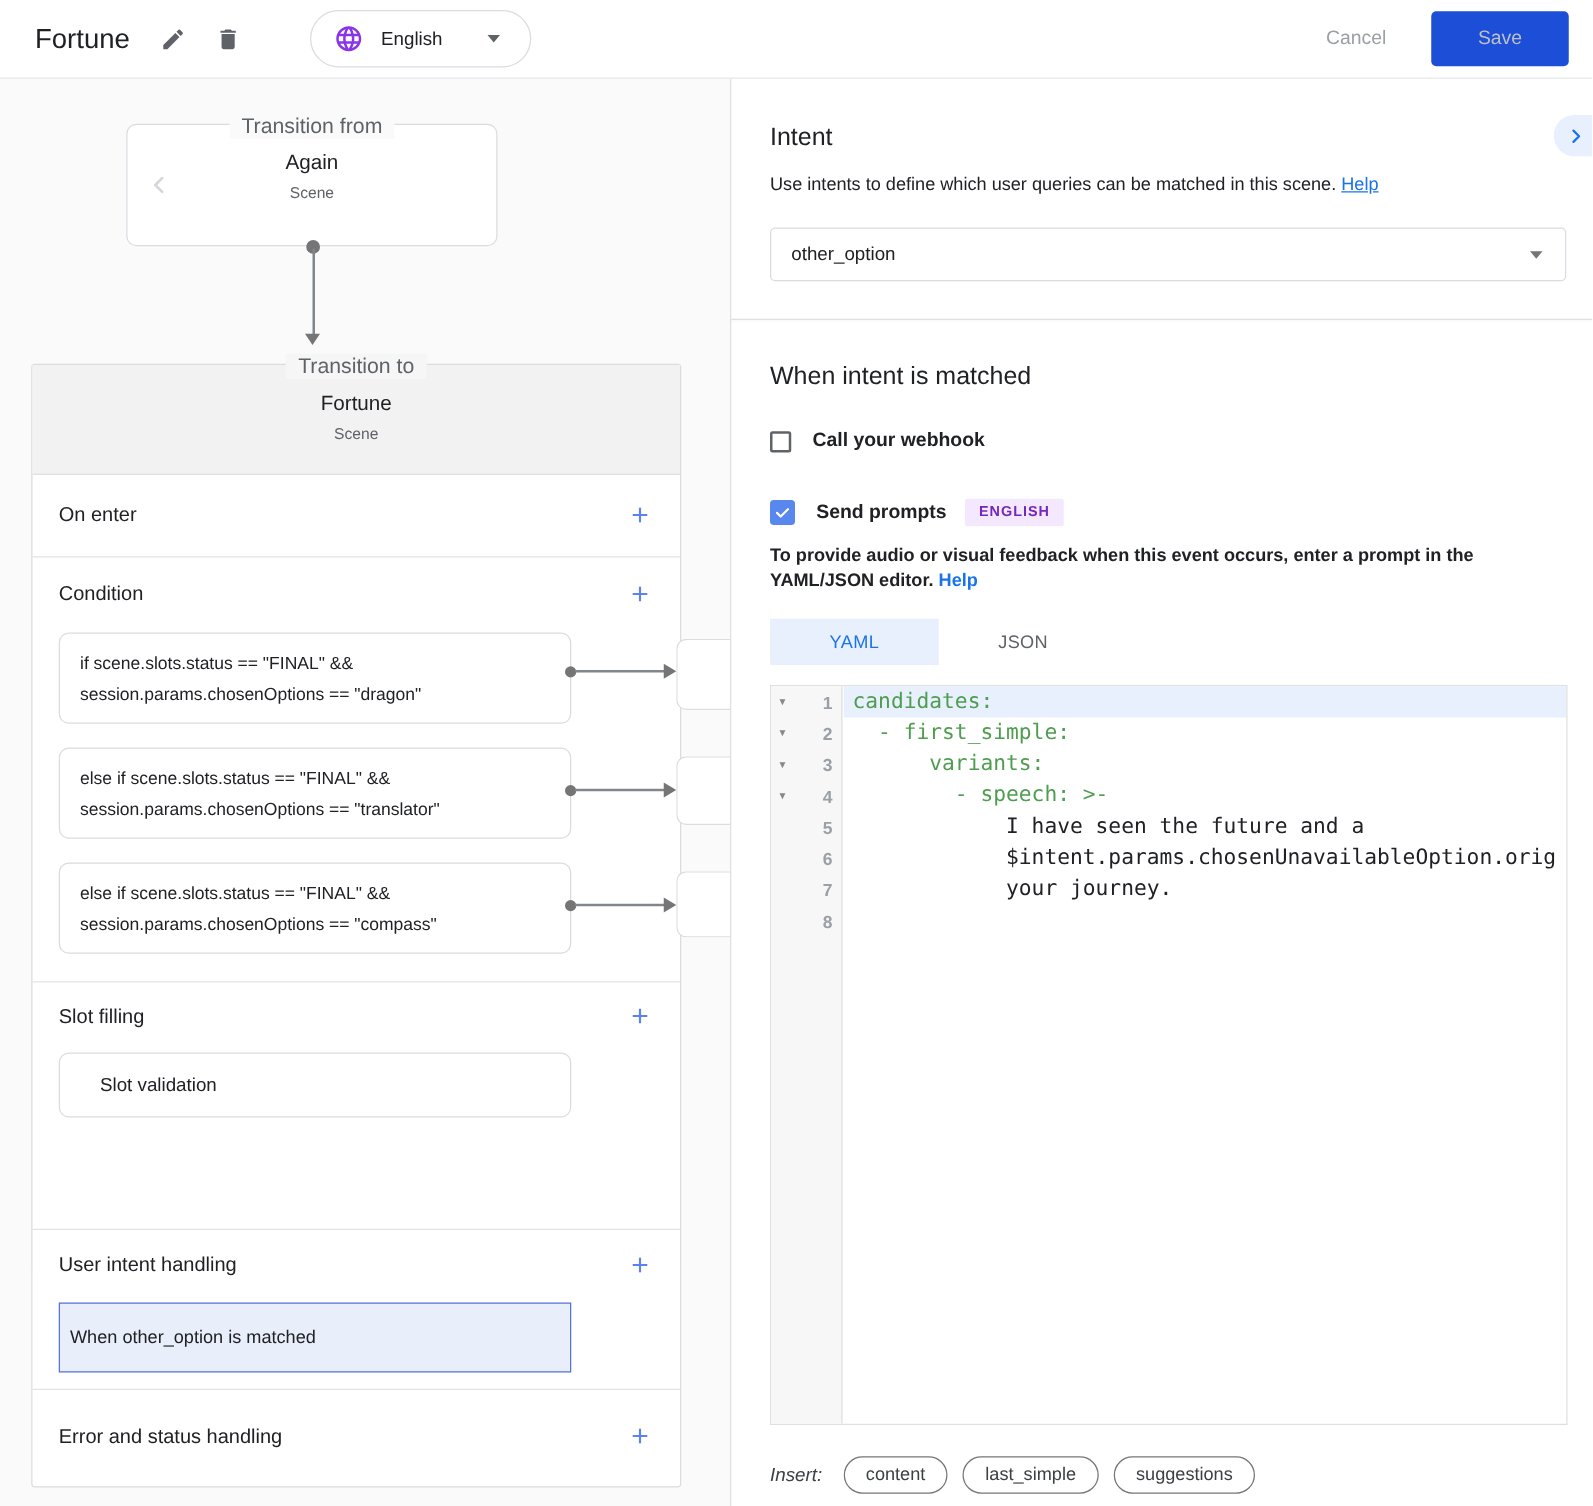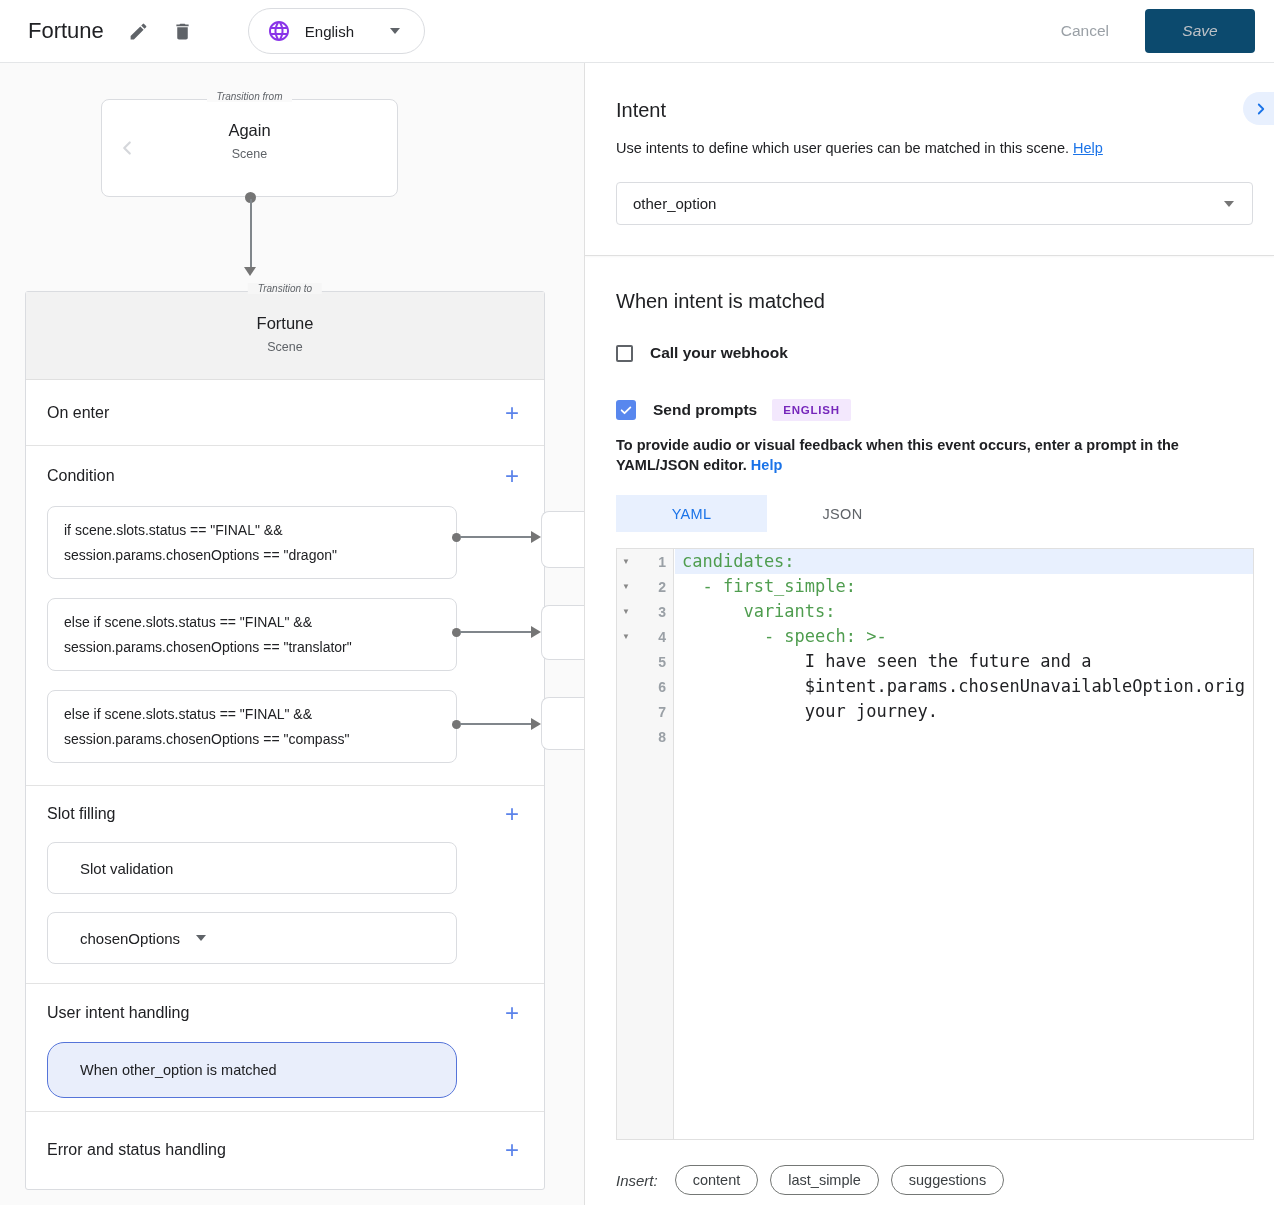--- a/index.html
+++ b/index.html
@@ -16,29 +16,29 @@
   .icon-btn.pencil { margin-left:22px; }
   .icon-btn.trash { margin-left:18px; }
   .lang-pill { margin-left:52px; height:46px; padding:0 24px 0 18px; border:1px solid #dadce0;
                border-radius:23px; background:#fff; display:flex; align-items:center; gap:14px; cursor:pointer; }
   .lang-label { font-size:15px; color:#202124; margin-right:22px; }
   .caret { width:0; height:0; border-left:5px solid transparent; border-right:5px solid transparent;
            border-top:6px solid #5f6368; }
   .tb-right { margin-left:auto; display:flex; align-items:center; }
   .cancel-btn { border:none; background:transparent; color:#9aa0a6; font-size:15.5px; padding:10px 18px; cursor:pointer; }
   .save-btn { width:110px; height:44px; margin:0 19px 0 18px; border:none; border-radius:4px;
-              background:#0c4a6e; color:#bdc1c6; font-size:15.5px;font-style:italic; }
+              background:#1d4ed8; color:#bdc1c6; font-size:15.5px; }
 
   
   .flow { position:absolute; left:0; top:63px; width:585px; height:1142px; background:#fafafa;
           border-right:1px solid #e0e0e0; overflow:hidden; }
   .tfrom { position:absolute; left:101px; top:36px; width:297px; height:98px; background:#fff;
            border:1px solid #dadce0; border-radius:8px; }
-  .legend { position:absolute; top:-9px; left:50%; transform:translateX(-50%); font-size:10px;
-            color:#5f6368; background:#fafafa; padding:0 10px; white-space:nowrap;font-style:italic; }
+  .legend { position:absolute; top:-9px; left:50%; transform:translateX(-50%); font-size:17px;
+            color:#5f6368; background:#fafafa; padding:0 10px; white-space:nowrap; }
   .tfrom-center { text-align:center; padding-top:21px; }
   .scene-name { font-size:16.5px; color:#202124; }
   .scene-type { font-size:12.5px; color:#5f6368; margin-top:7px; }
   .nav-chev { position:absolute; top:50%; transform:translateY(-50%); background:transparent; border:none;
               cursor:pointer; display:flex; }
   .nav-chev.left { left:14px; }
 
   .conn-dot { position:absolute; left:245px; top:129px; width:11px; height:11px; border-radius:50%; background:#757575; }
   .conn-line { position:absolute; left:250px; top:136px; width:2px; height:70px; background:#80868b; }
   .conn-arrow { position:absolute; left:244px; top:204px; width:0; height:0;
@@ -62,22 +62,22 @@
               padding:11px 16px; font-size:14px; line-height:25px; color:#202124; white-space:pre-line;
               margin-bottom:19px; cursor:pointer; }
   .sec.slot { height:198px; }
   .sec.slot .sec-row { height:56px; }
   .field-box { width:410px; height:52px; background:#fff; border:1px solid #dadce0; border-radius:8px;
                display:flex; align-items:center; padding:0 32px; font-size:15px; color:#202124;
                margin-bottom:18px; cursor:pointer; }
   .field-box .caret { margin-left:16px; border-top-color:#5f6368; }
   .sec.uintent { height:128px; }
   .sec.uintent .sec-row { height:58px; }
-  .hl-box { width:410px; height:56px; background:#e9eefb; border:1px solid #5574d9; border-radius:17px;
-            display:flex; align-items:center; padding:0 32px; font-size:14.5px; color:#202124; cursor:pointer; }
+  .hl-box { width:410px; height:56px; background:#e9eefb; border:1px solid #5574d9; border-radius:0;
+            display:flex; align-items:center; padding:0 8px; font-size:14.5px; color:#202124; cursor:pointer; }
   .sec.error { height:76px; }
   .sec.error .sec-row { height:76px; }
 
   .a-dot { position:absolute; width:9px; height:9px; border-radius:50%; background:#757575; left:452px; }
   .a-line { position:absolute; left:460px; width:72px; height:2px; background:#80868b; }
   .a-head { position:absolute; left:531px; width:0; height:0; border-top:6px solid transparent;
             border-bottom:6px solid transparent; border-left:10px solid #757575; }
   .t-box { position:absolute; left:541px; width:48px; background:#fff; border:1px solid #dadce0;
            border-right:none; border-radius:8px 0 0 8px; cursor:pointer; }
 
@@ -101,21 +101,21 @@
   .check-row.webhook { top:281px; }
   .check-row.prompts { top:336px; }
   .cbox { width:17px; height:17px; border:2px solid #5f6368; border-radius:2px; background:#fff; }
   .cbox.checked { width:20px; height:20px; border:none; border-radius:3px; background:#5887ee;
                   display:flex; align-items:center; justify-content:center; }
   .check-label { margin-left:17px; font-size:15.5px; font-weight:600; color:#202124; }
   .lang-badge { margin-left:15px; background:#f3e8fd; color:#7627bb; font-size:11.5px; font-weight:700;
                 letter-spacing:.8px; padding:5px 11px; border-radius:2px; }
   .desc2 { position:absolute; left:30px; top:372px; width:632px; font-size:14.5px; line-height:20px; color:#202124;font-weight:bold; }
   .tabs { position:absolute; left:30px; top:432px; display:flex; }
-  .tab { width:151px; height:37px; display:flex; align-items:center; justify-content:center;
+  .tab { width:135px; height:37px; display:flex; align-items:center; justify-content:center;
          font-size:14.5px; font-weight:500; letter-spacing:.3px; color:#5f6368; cursor:pointer; }
   .tab.active { background:#e8f0fe; color:#1a73e8; }
 
   .editor { position:absolute; left:30px; top:485px; width:638px; height:592px; border:1px solid #e0e0e0;
             background:#fff; overflow:hidden; }
   .gutter-bg { position:absolute; left:0; top:0; bottom:0; width:57px; background:#f7f7f7;
                border-right:1px solid #e0e0e0; }
   .ed-row { position:relative; display:flex; height:25px; }
   .ed-g { width:58px; flex:none; display:flex; align-items:center; }
   .fold { width:18px; text-align:center; font-size:8px; color:#888; font-style:normal; cursor:pointer; }
@@ -216,24 +216,20 @@
       </div>
 
       <div class="sec slot">
         <div class="sec-row">
           <span class="sec-label">Slot filling</span>
           <button class="plus-btn">+</button>
         </div>
         <div class="field-box">
           <span>Slot validation</span>
         </div>
-        <div class="field-box">
-          <span>chosenOptions</span>
-          <span class="caret"></span>
-        </div>
       </div>
 
       <div class="sec uintent">
         <div class="sec-row">
           <span class="sec-label">User intent handling</span>
           <button class="plus-btn">+</button>
         </div>
         <div class="hl-box">When other_option is matched</div>
       </div>
 

